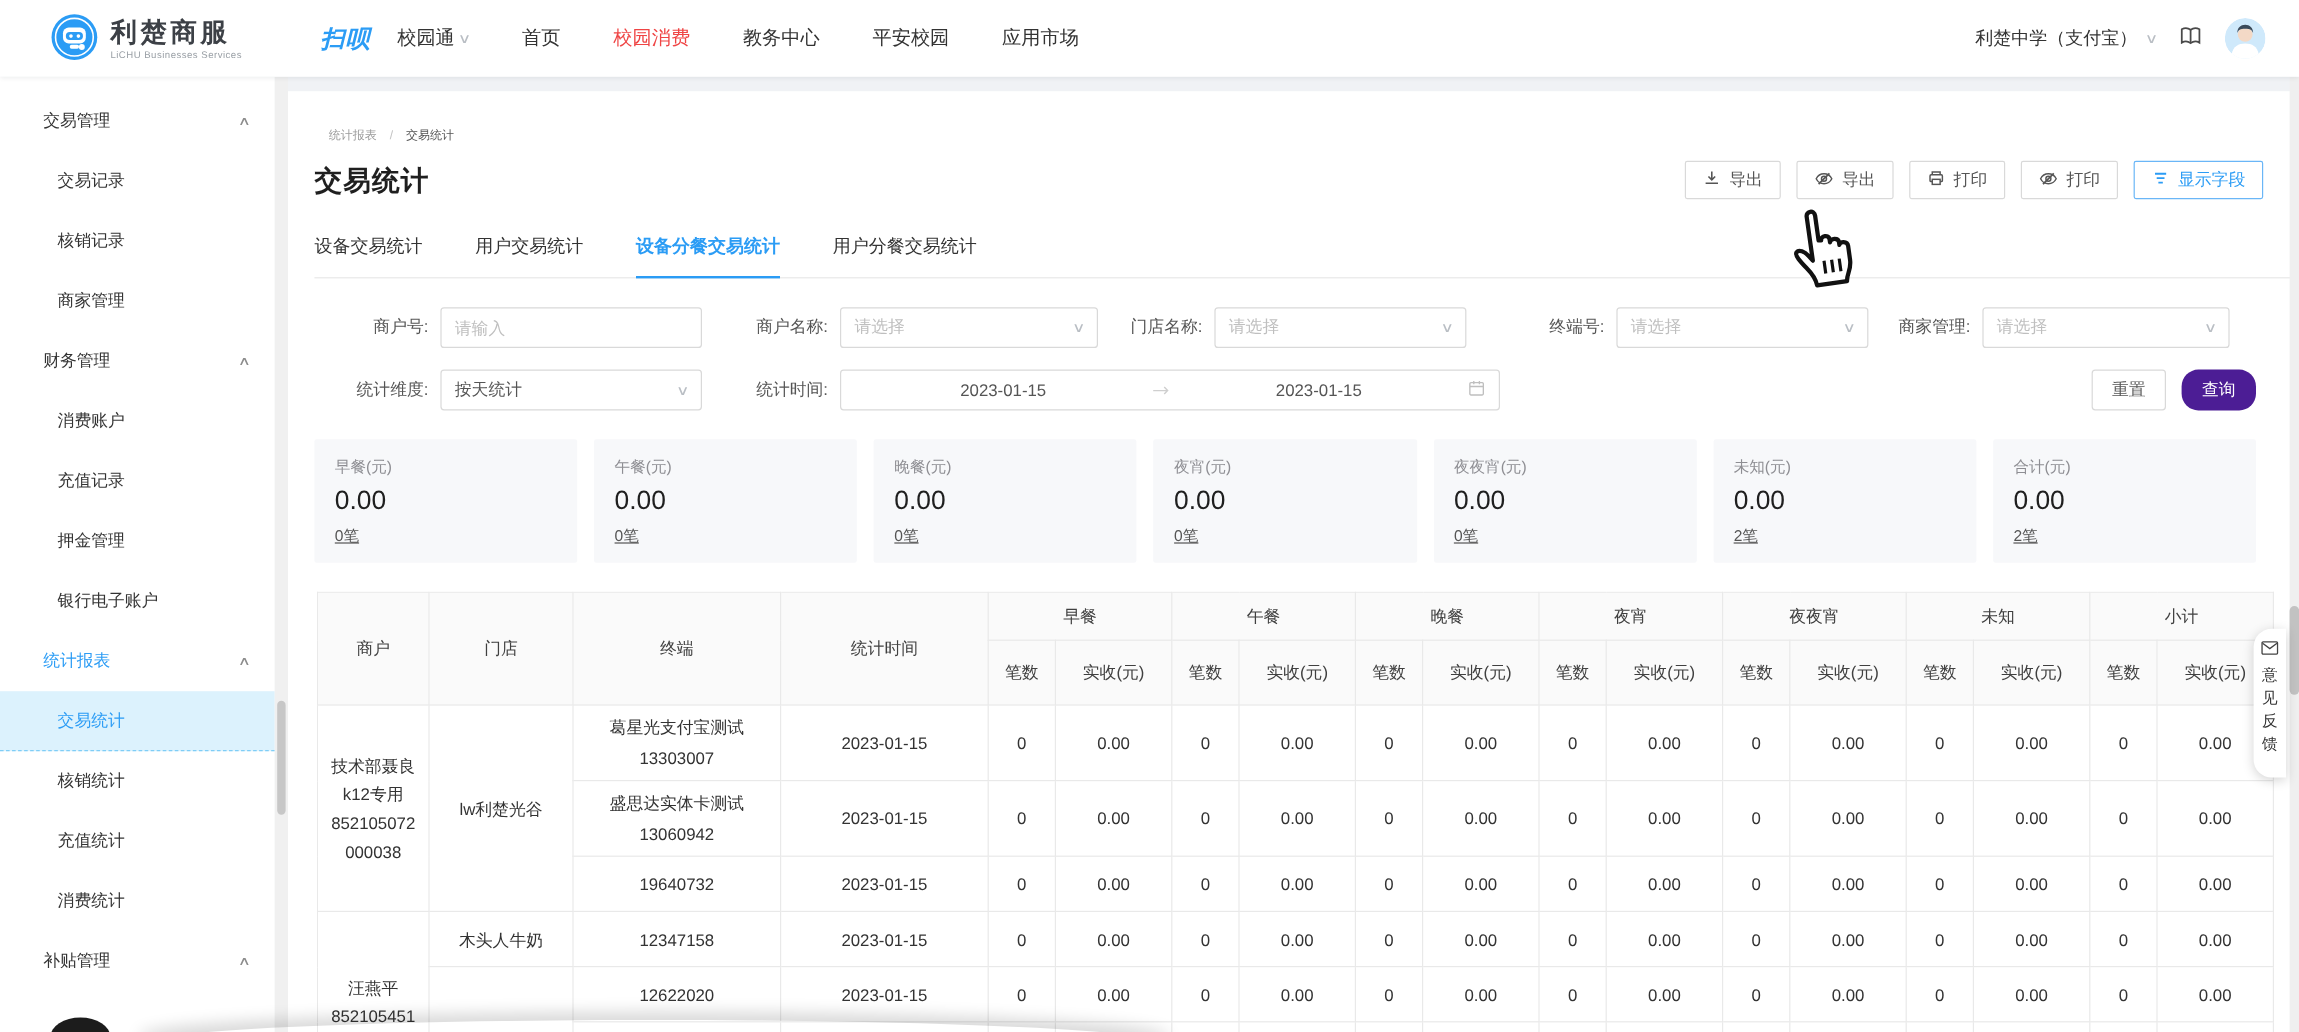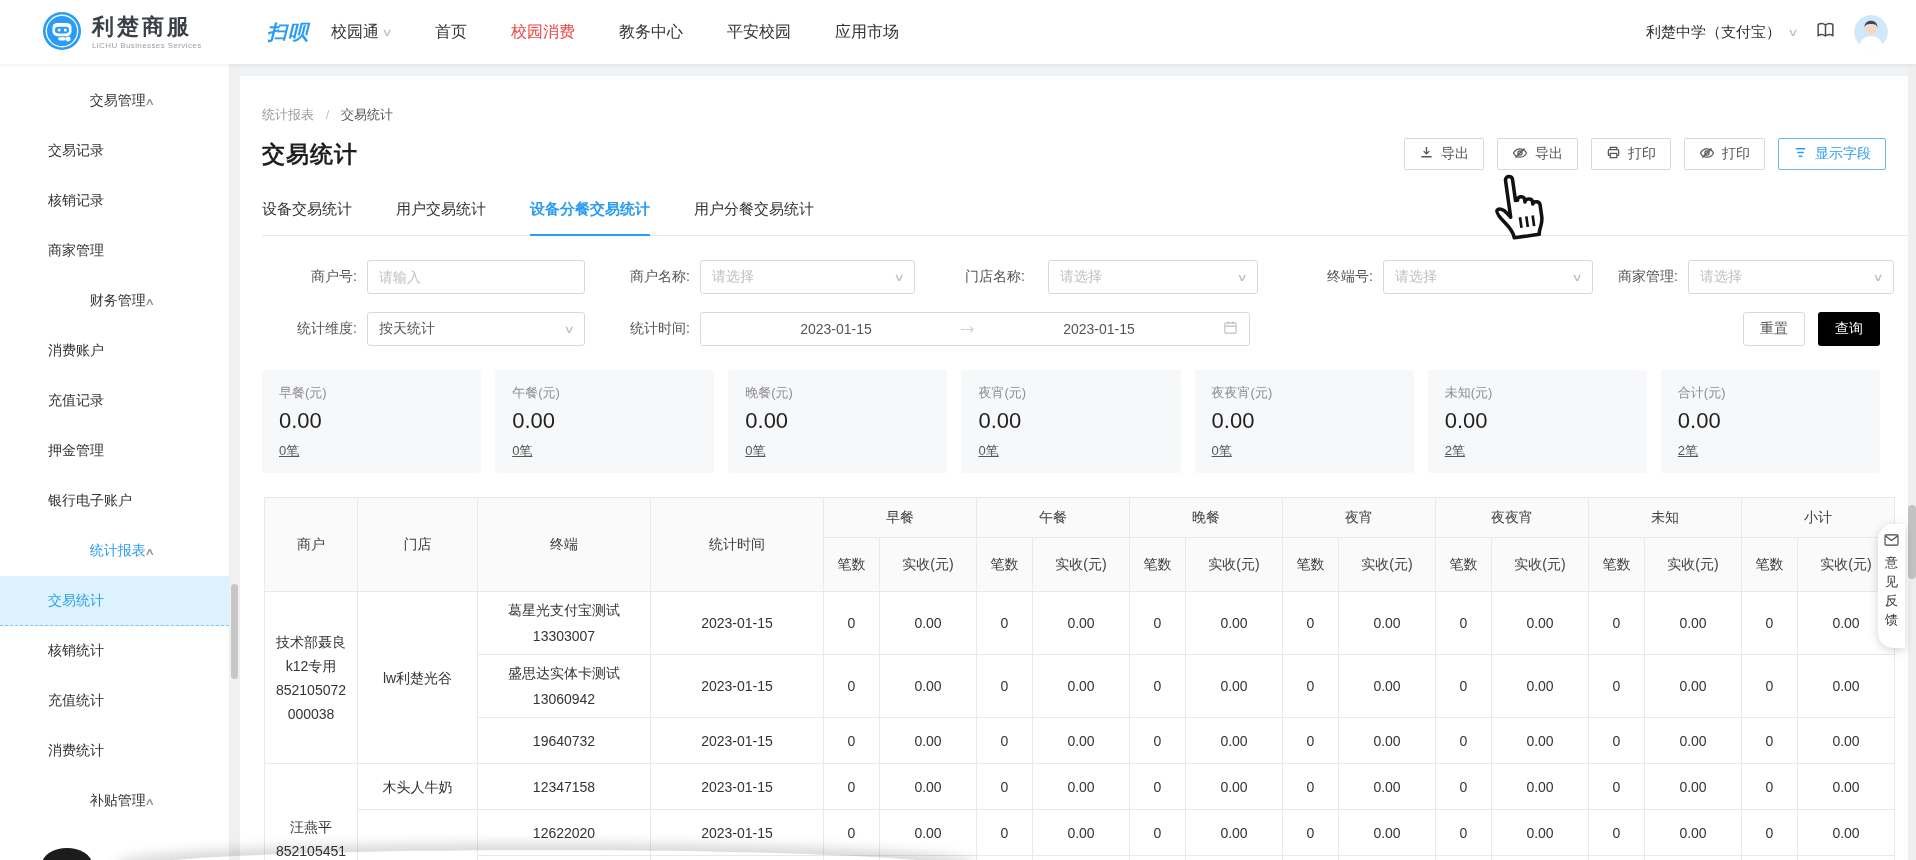--- a/index.html
+++ b/index.html
@@ -16,33 +16,33 @@
   .nav-item { cursor:pointer; white-space:nowrap; display:flex; align-items:center; gap:4px; }
   .nav-item.brand { color:#2b9cf5; font-weight:800; font-size:20px; font-style:italic; letter-spacing:1px; margin-right:-22px; }
   .nav-item.active { color:#ef4444; }
   .caret { font-size:11px; color:#b9bec4; transform:scaleX(1.4); display:inline-block; }
   .header-right { margin-left:auto; display:flex; align-items:center; gap:18px; padding-right:28px; font-size:15px; }
   .school { display:flex; align-items:center; gap:8px; cursor:pointer; }
   .avatar { width:34px; height:34px; border-radius:50%; overflow:hidden; flex:0 0 auto; cursor:pointer; }
 
   
   .sidebar { position:absolute; top:64px; left:0; bottom:0; width:229px; background:#fff; overflow:hidden; padding-top:12px; z-index:5; }
-  .menu-group { height:50px; display:flex; align-items:center; justify-content:center;
+  .menu-group { height:50px; display:flex; align-items:center; justify-content:space-between;
                 padding:0 22px 0 36px; font-size:14px; color:#333; cursor:pointer; }
   .menu-group.active { color:#2b9cf5; }
   .menu-group .caret-up { font-size:10px; color:#8c8c8c; transform:scaleX(1.5); }
   .menu-item { height:50px; display:flex; align-items:center; padding-left:48px; font-size:14px; color:#333; cursor:pointer; }
   .menu-item.active { background:#dcf2fd; color:#2b9cf5; border-bottom:1px dashed #7fcdf6; }
   .side-track { position:absolute; top:64px; left:229px; bottom:0; width:11px; background:#f0f0f0; z-index:6; }
   .side-thumb { position:absolute; top:520px; left:2px; width:7px; height:95px; background:#c7c7c7; border-radius:4px; }
 
   
   .main { position:absolute; left:240px; top:76px; right:0; bottom:0; background:#fff;
           padding:30px 0 0 22px; overflow:hidden; }
-  .breadcrumb { font-size:13px; color:#9b9b9b; }
+  .breadcrumb { font-size:10px; color:#9b9b9b;margin-left:12px; }
   .breadcrumb .sep { margin:0 8px; color:#c2c2c2; }
   .breadcrumb .cur { color:#555; }
   .page-head { display:flex; align-items:center; margin-top:14px; }
   .page-title { font-size:23px; font-weight:700; color:#1f1f1f; letter-spacing:1px; }
   .toolbar { margin-left:auto; display:flex; gap:13px; padding-right:30px; }
   .tbtn { height:32px; border:1px solid #d9d9d9; border-radius:2px; background:#fff; display:flex;
           align-items:center; gap:7px; padding:0 14px; font-size:14px; color:#555; cursor:pointer; }
   .tbtn.primary { border-color:#6ab6f7; color:#2b9cf5; }
 
   .tabs { display:flex; gap:44px; margin-top:30px; border-bottom:1px solid #e8e8e8; }
@@ -58,31 +58,31 @@
   .fctrl { height:34px; border:1px solid #d9d9d9; border-radius:3px; background:#fff; display:flex;
            align-items:center; padding:0 11px; font-size:14px; cursor:pointer; }
   .fctrl .ph { color:#bfbfbf; flex:1; }
   .fctrl .val { color:#555; flex:1; }
   .fctrl input { border:none; outline:none; width:100%; font-size:14px; color:#555; font-family:inherit; }
   .fctrl input::placeholder { color:#bfbfbf; }
   .frow1 .fgroup:nth-child(1) .flabel { width:105px; }
   .frow1 .fgroup:nth-child(n+2) .flabel { width:75px; }
   .frow1 .fgroup:nth-child(1) .fctrl { width:218px; }
   .frow1 .fgroup:nth-child(2) { margin-left:40px; } .frow1 .fgroup:nth-child(2) .fctrl { width:215px; }
-  .frow1 .fgroup:nth-child(3) { margin-left:45px;gap:13px; } .frow1 .fgroup:nth-child(3) .fctrl { width:210px; }
+  .frow1 .fgroup:nth-child(3) { margin-left:22px; } .frow1 .fgroup:nth-child(3) .fctrl { width:210px; }
   .frow1 .fgroup:nth-child(4) { margin-left:50px; } .frow1 .fgroup:nth-child(4) .fctrl { width:210px; }
   .frow1 .fgroup:nth-child(5) { margin-left:20px; } .frow1 .fgroup:nth-child(5) .fctrl { width:206px; }
   .flabel.w1 { width:105px; } .flabel.w2 { width:75px; margin-left:40px; }
   .fctrl.dim { width:218px; }
   .fctrl.dates { width:550px; justify-content:space-between; }
   .fctrl.dates .d { flex:1; text-align:center; color:#555; }
   .btn-reset { margin-left:auto; width:62px; height:34px; border:1px solid #d9d9d9; border-radius:3px;
                background:#fff; color:#555; font-size:14px; cursor:pointer; font-family:inherit; }
-  .btn-query { margin-left:13px; width:62px; height:34px; border:none; border-radius:3px;
-               background:#000000; color:#fff; font-size:14px; cursor:pointer; font-family:inherit; }
+  .btn-query { margin-left:13px; width:62px; height:34px; border:none; border-radius:14px;
+               background:#4c1d95; color:#fff; font-size:14px; cursor:pointer; font-family:inherit; }
 
   
   .cards { display:flex; gap:14px; margin-top:24px; padding-right:36px; }
   .card { flex:1; background:#f7f8fa; border-radius:2px; padding:14px 17px 13px; }
   .card-label { font-size:13px; color:#8e8e93; }
   .card-value { font-size:22px; color:#1f1f1f; margin-top:6px; }
   .card-count { font-size:13px; color:#555; margin-top:8px;text-decoration:underline; }
 
   
   .table-wrap { margin-top:24px; margin-left:2px; overflow:hidden; }

